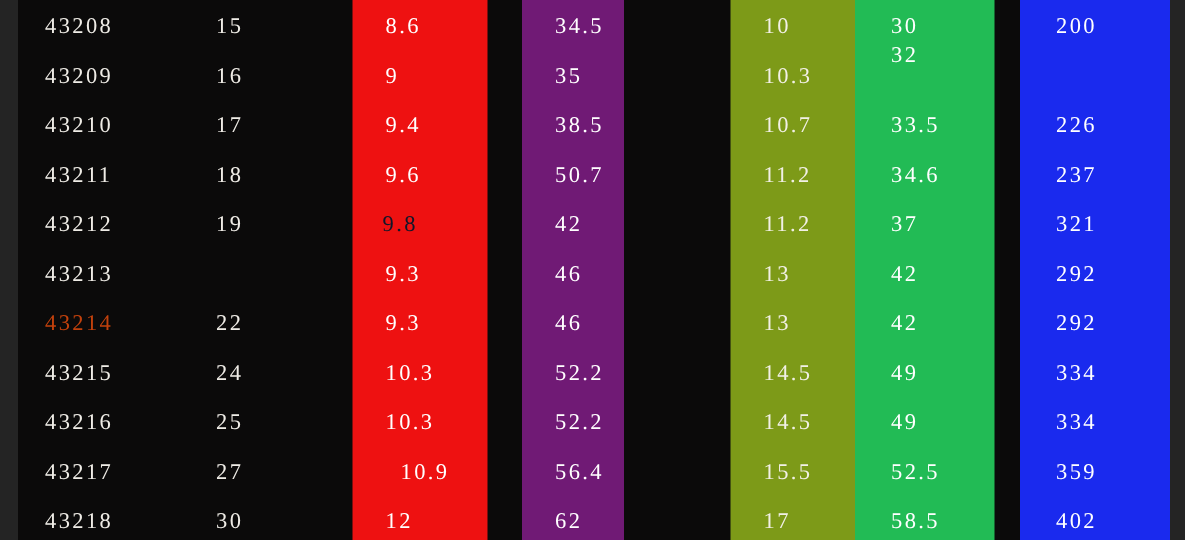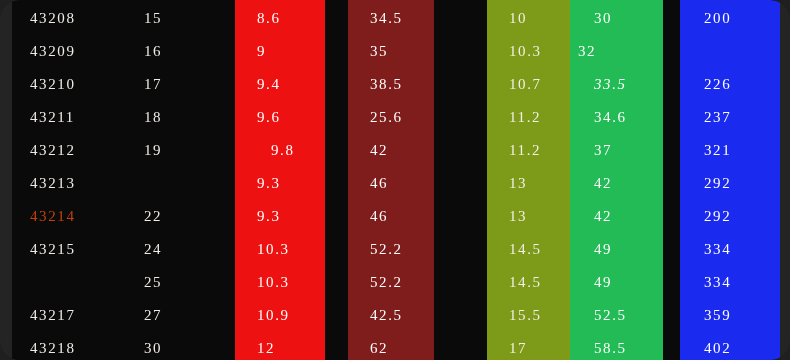--- a/index.html
+++ b/index.html
@@ -7,21 +7,20 @@
     padding: 0;
     background: #1f1f1f;
   }
   #screen {
     position: relative;
     width: 790px;
     height: 360px;
     background: #242424;
     overflow: hidden;
     font-family: "Liberation Serif", "DejaVu Serif", serif;
-    border-radius: 20px;
   }
   
   #panel {
     position: absolute;
     left: 12px;
     top: 0;
     width: 766px;
     height: 360px;
     background: #0b0a0a;
   }
@@ -52,78 +51,79 @@
     <div id="columns">
         <div class="col plain" style="left: 10px; width: 95px;">
           <div class="cell" style="top: 2px; color: rgb(239, 236, 230); padding-left: 8px; width: 87px;">43208</div>
           <div class="cell" style="top: 35px; color: rgb(239, 236, 230); padding-left: 8px; width: 87px;">43209</div>
           <div class="cell" style="top: 68px; color: rgb(239, 236, 230); padding-left: 8px; width: 87px;">43210</div>
           <div class="cell" style="top: 101px; color: rgb(239, 236, 230); padding-left: 8px; width: 87px;">43211</div>
           <div class="cell" style="top: 134px; color: rgb(239, 236, 230); padding-left: 8px; width: 87px;">43212</div>
           <div class="cell" style="top: 167px; color: rgb(239, 236, 230); padding-left: 8px; width: 87px;">43213</div>
           <div class="cell" style="top: 200px; color: #c2410c; padding-left: 8px; width: 87px;">43214</div>
           <div class="cell" style="top: 233px; color: rgb(239, 236, 230); padding-left: 8px; width: 87px;">43215</div>
+          <div class="cell" style="top: 266px; color: rgb(239, 236, 230); padding-left: 8px; width: 87px;">43216</div>
           <div class="cell" style="top: 299px; color: rgb(239, 236, 230); padding-left: 8px; width: 87px;">43217</div>
           <div class="cell" style="top: 332px; color: rgb(239, 236, 230); padding-left: 8px; width: 87px;">43218</div>
         </div>
         <div class="col plain" style="left: 118px; width: 85px;">
           <div class="cell" style="top: 2px; color: rgb(239, 236, 230); padding-left: 14px; width: 71px;">15</div>
           <div class="cell" style="top: 35px; color: rgb(239, 236, 230); padding-left: 14px; width: 71px;">16</div>
           <div class="cell" style="top: 68px; color: rgb(239, 236, 230); padding-left: 14px; width: 71px;">17</div>
           <div class="cell" style="top: 101px; color: rgb(239, 236, 230); padding-left: 14px; width: 71px;">18</div>
           <div class="cell" style="top: 134px; color: rgb(239, 236, 230); padding-left: 14px; width: 71px;">19</div>
           <div class="cell" style="top: 200px; color: rgb(239, 236, 230); padding-left: 14px; width: 71px;">22</div>
           <div class="cell" style="top: 233px; color: rgb(239, 236, 230); padding-left: 14px; width: 71px;">24</div>
           <div class="cell" style="top: 266px; color: rgb(239, 236, 230); padding-left: 14px; width: 71px;">25</div>
           <div class="cell" style="top: 299px; color: rgb(239, 236, 230); padding-left: 14px; width: 71px;">27</div>
           <div class="cell" style="top: 332px; color: rgb(239, 236, 230); padding-left: 14px; width: 71px;">30</div>
         </div>
         <div class="col" style="left: 223px; width: 90px; background: rgb(238, 17, 17);">
           <div class="cell" style="top: 2px; color: rgb(255, 255, 255); padding-left: 22px; width: 68px;">8.6</div>
           <div class="cell" style="top: 35px; color: rgb(255, 255, 255); padding-left: 22px; width: 68px;">9</div>
           <div class="cell" style="top: 68px; color: rgb(255, 255, 255); padding-left: 22px; width: 68px;">9.4</div>
           <div class="cell" style="top: 101px; color: rgb(255, 255, 255); padding-left: 22px; width: 68px;">9.6</div>
-          <div class="cell" style="top: 134px; color: #ffffff; padding-left: 36px; width: 68px;">9.8</div>
+          <div class="cell" style="top: 134px; color: #0f172a; padding-left: 20px; width: 68px;">9.8</div>
           <div class="cell" style="top: 167px; color: rgb(255, 255, 255); padding-left: 22px; width: 68px;">9.3</div>
           <div class="cell" style="top: 200px; color: rgb(255, 255, 255); padding-left: 22px; width: 68px;">9.3</div>
           <div class="cell" style="top: 233px; color: rgb(255, 255, 255); padding-left: 22px; width: 68px;">10.3</div>
           <div class="cell" style="top: 266px; color: rgb(255, 255, 255); padding-left: 22px; width: 68px;">10.3</div>
-          <div class="cell" style="top: 299px; color: rgb(255, 255, 255); padding-left: 22px; width: 68px;">10.9</div>
+          <div class="cell" style="top: 299px; color: rgb(255, 255, 255); padding-left: 32px; width: 68px;">10.9</div>
           <div class="cell" style="top: 332px; color: rgb(255, 255, 255); padding-left: 22px; width: 68px;">12</div>
         </div>
-        <div class="col" style="left: 336px; width: 86px; background: #7f1d1d;">
+        <div class="col" style="left: 336px; width: 68px; background: #701a75;">
           <div class="cell" style="top: 2px; color: rgb(255, 255, 255); padding-left: 22px; width: 64px;">34.5</div>
           <div class="cell" style="top: 35px; color: rgb(255, 255, 255); padding-left: 22px; width: 64px;">35</div>
           <div class="cell" style="top: 68px; color: rgb(255, 255, 255); padding-left: 22px; width: 64px;">38.5</div>
-          <div class="cell" style="top: 101px; color: rgb(255, 255, 255); padding-left: 22px; width: 64px;">25.6</div>
+          <div class="cell" style="top: 101px; color: rgb(255, 255, 255); padding-left: 22px; width: 64px;">50.7</div>
           <div class="cell" style="top: 134px; color: rgb(255, 255, 255); padding-left: 22px; width: 64px;">42</div>
           <div class="cell" style="top: 167px; color: rgb(255, 255, 255); padding-left: 22px; width: 64px;">46</div>
           <div class="cell" style="top: 200px; color: rgb(255, 255, 255); padding-left: 22px; width: 64px;">46</div>
           <div class="cell" style="top: 233px; color: rgb(255, 255, 255); padding-left: 22px; width: 64px;">52.2</div>
           <div class="cell" style="top: 266px; color: rgb(255, 255, 255); padding-left: 22px; width: 64px;">52.2</div>
-          <div class="cell" style="top: 299px; color: rgb(255, 255, 255); padding-left: 22px; width: 64px;">42.5</div>
+          <div class="cell" style="top: 299px; color: rgb(255, 255, 255); padding-left: 22px; width: 64px;">56.4</div>
           <div class="cell" style="top: 332px; color: rgb(255, 255, 255); padding-left: 22px; width: 64px;">62</div>
         </div>
         <div class="col" style="left: 443px; width: 88px; background: rgb(125, 154, 24); margin-left: 32px;">
           <div class="cell" style="top: 2px; color: rgb(242, 240, 230); padding-left: 22px; width: 66px;">10</div>
           <div class="cell" style="top: 35px; color: rgb(242, 240, 230); padding-left: 22px; width: 66px;">10.3</div>
           <div class="cell" style="top: 68px; color: rgb(242, 240, 230); padding-left: 22px; width: 66px; font-family: Liberation Serif, serif;">10.7</div>
           <div class="cell" style="top: 101px; color: rgb(242, 240, 230); padding-left: 22px; width: 66px;">11.2</div>
           <div class="cell" style="top: 134px; color: rgb(242, 240, 230); padding-left: 22px; width: 66px;">11.2</div>
           <div class="cell" style="top: 167px; color: rgb(242, 240, 230); padding-left: 22px; width: 66px;">13</div>
           <div class="cell" style="top: 200px; color: rgb(242, 240, 230); padding-left: 22px; width: 66px;">13</div>
           <div class="cell" style="top: 233px; color: rgb(242, 240, 230); padding-left: 22px; width: 66px;">14.5</div>
           <div class="cell" style="top: 266px; color: rgb(242, 240, 230); padding-left: 22px; width: 66px;">14.5</div>
           <div class="cell" style="top: 299px; color: rgb(242, 240, 230); padding-left: 22px; width: 66px;">15.5</div>
           <div class="cell" style="top: 332px; color: rgb(242, 240, 230); padding-left: 22px; width: 66px;">17</div>
         </div>
         <div class="col" style="left: 558px; width: 93px; background: rgb(34, 187, 85);">
           <div class="cell" style="top: 2px; color: rgb(255, 255, 255); padding-left: 24px; width: 69px;">30</div>
-          <div class="cell" style="top: 35px; color: rgb(255, 255, 255); padding-left: 8px; width: 69px;">32</div>
-          <div class="cell" style="top: 68px; color: rgb(255, 255, 255); padding-left: 24px; width: 69px; font-style: italic;">33.5</div>
+          <div class="cell" style="top: 21px; color: rgb(255, 255, 255); padding-left: 24px; width: 69px;">32</div>
+          <div class="cell" style="top: 68px; color: rgb(255, 255, 255); padding-left: 24px; width: 69px;">33.5</div>
           <div class="cell" style="top: 101px; color: rgb(255, 255, 255); padding-left: 24px; width: 69px;">34.6</div>
           <div class="cell" style="top: 134px; color: rgb(255, 255, 255); padding-left: 24px; width: 69px;">37</div>
           <div class="cell" style="top: 167px; color: rgb(255, 255, 255); padding-left: 24px; width: 69px;">42</div>
           <div class="cell" style="top: 200px; color: rgb(255, 255, 255); padding-left: 24px; width: 69px;">42</div>
           <div class="cell" style="top: 233px; color: rgb(255, 255, 255); padding-left: 24px; width: 69px;">49</div>
           <div class="cell" style="top: 266px; color: rgb(255, 255, 255); padding-left: 24px; width: 69px;">49</div>
           <div class="cell" style="top: 299px; color: rgb(255, 255, 255); padding-left: 24px; width: 69px;">52.5</div>
           <div class="cell" style="top: 332px; color: rgb(255, 255, 255); padding-left: 24px; width: 69px;">58.5</div>
         </div>
         <div class="col" style="left: 668px; width: 100px; background: rgb(26, 42, 238);">

